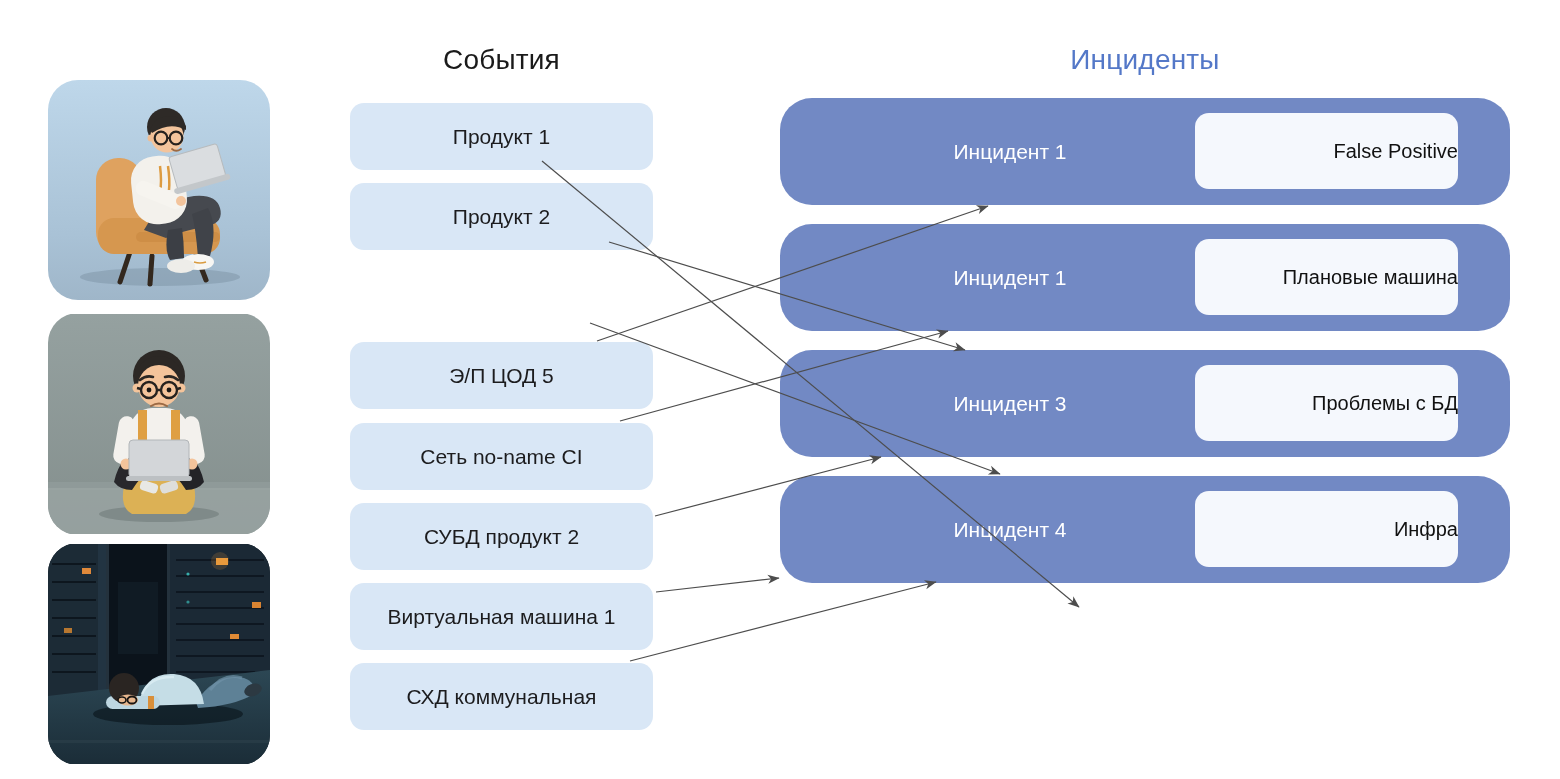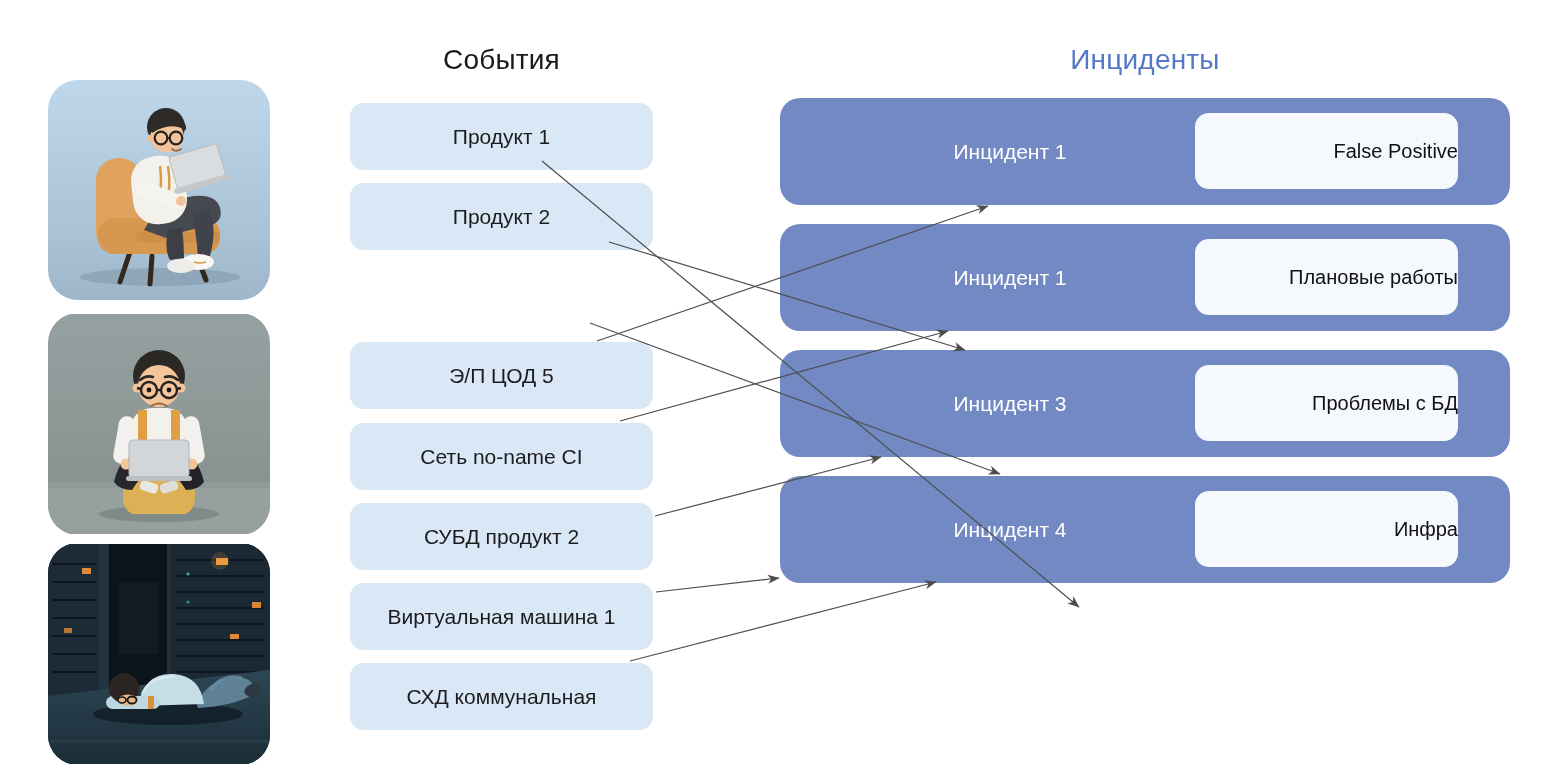--- a/index.html
+++ b/index.html
@@ -20,21 +20,21 @@
   }
   #events-header{left:350px; width:303px; color:var(--events-header-text);}
   #incidents-header{left:780px; width:730px; color:var(--incidents-header-text);}
 
   .event-box{
     position:absolute; left:350px; width:303px; height:67px; border-radius:14px;
     background:var(--event-box); display:flex; align-items:center; justify-content:center;
     font-size:21px; color:var(--event-text);
   }
   .incident-card{
-    position:absolute; left:780px; width:730px; height:107px; border-radius:20px;
+    position:absolute; left:780px; width:730px; height:107px; border-radius:32px;
     background:var(--incident-box);
   }
   .incident-label{
     position:absolute; left:0; top:0; width:460px; height:107px;
     display:flex; align-items:center; justify-content:center;
     font-size:21px; font-weight:500; color:var(--incident-text);
   }
   .incident-tag{
     position:absolute; left:415px; top:15px; width:263px; height:76px; border-radius:14px;
     background:var(--tag-box); display:flex; align-items:center; justify-content:flex-end;
@@ -248,21 +248,21 @@
 
   <div class="incident-card" style="top:98px">
     <div class="incident-label">Инцидент 1</div>
     <div class="incident-tag">
         <span>False Positive</span>
       </div>
   </div>
   <div class="incident-card" style="top:224px">
     <div class="incident-label">Инцидент 1</div>
     <div class="incident-tag">
-        <span>Плановые работы</span>
+        <span>Плановые машина</span>
       </div>
   </div>
   <div class="incident-card" style="top:350px">
     <div class="incident-label">Инцидент 3</div>
     <div class="incident-tag">
         <span>Проблемы с БД</span>
       </div>
   </div>
   <div class="incident-card" style="top:476px">
     <div class="incident-label">Инцидент 4</div>

